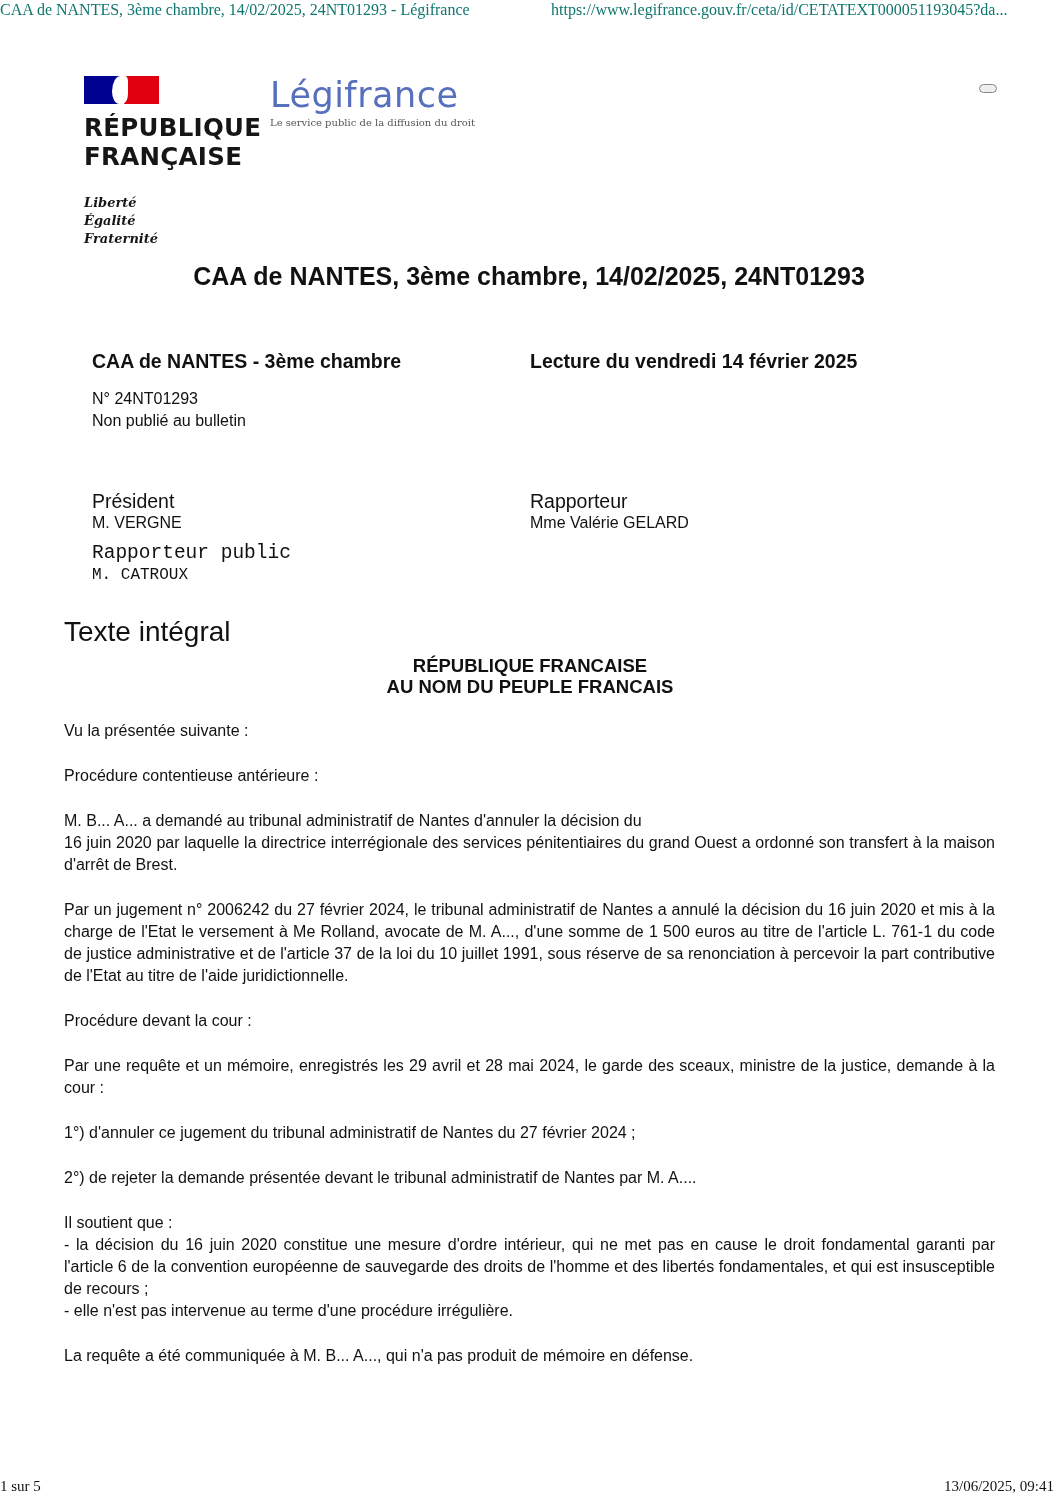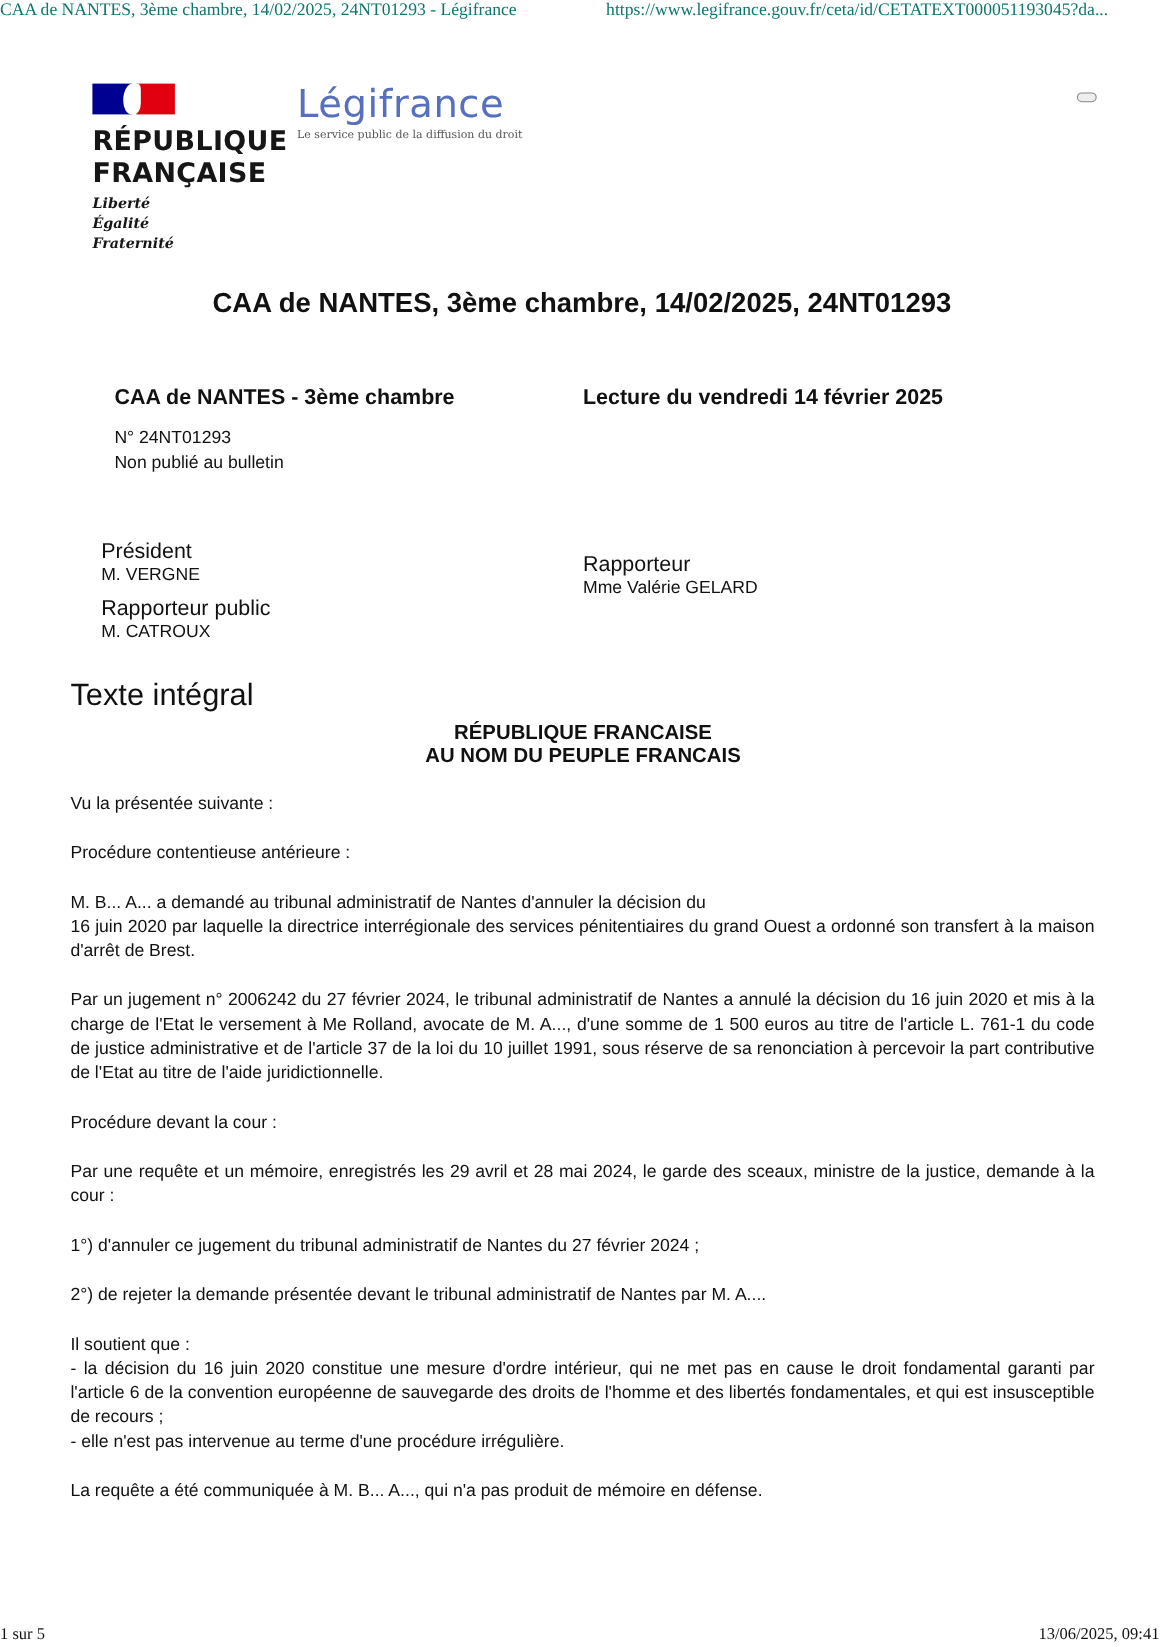--- a/index.html
+++ b/index.html
@@ -10,31 +10,31 @@
   .print-foot { position: absolute; top: 1478px; font-family: "Liberation Serif", serif; font-size: 15px; color: #111; white-space: nowrap; }
   .print-page { left: 0; }
   .print-date { right: 4px; }
 
   .logo-rf { position: absolute; left: 84px; top: 76px; width: 180px; }
   .flag { position: relative; width: 75px; height: 28px; }
   .flag .blue { position: absolute; left: 0; top: 0; width: 36px; height: 28px; background: #000091; }
   .flag .red { position: absolute; left: 40px; top: 0; width: 35px; height: 28px; background: #e1000f; }
   .flag .face { position: absolute; left: 28px; top: 0; width: 16px; height: 28px; background: #fff; border-radius: 60% 20% 40% 50%; }
   .rf-name { margin-top: 9px; font-family: "DejaVu Sans", sans-serif; font-weight: bold; font-size: 24.5px; line-height: 29px; letter-spacing: 0.3px; color: #161616; }
-  .rf-motto { margin-top: 6px; font-family: "DejaVu Serif", serif; font-style: italic; font-weight: bold; font-size: 13px; line-height: 18px; color: #161616; }
+  .rf-motto { margin-top: 23px; font-family: "DejaVu Serif", serif; font-style: italic; font-weight: bold; font-size: 13px; line-height: 18px; color: #161616; }
 
   .legi { position: absolute; left: 270px; top: 73px; }
   .legi-name { font-family: "DejaVu Sans", sans-serif; font-size: 35px; color: #5770be; letter-spacing: 0.5px; line-height: 44px; }
   .legi-tag { font-family: "DejaVu Serif", serif; font-size: 10px; color: #555; margin-top: 0px; }
 
   .menu-pill { position: absolute; left: 979px; top: 84px; width: 16px; height: 7px; border: 1.5px solid #888; border-radius: 6px; background: #eee; }
 
   .doc-title { position: absolute; left: 0; width: 1058px; top: 262px; text-align: center; font-weight: bold; font-size: 25px; color: #111; }
 
-  .meta-left { position: absolute; left: 92px; top: 348px; margin-left: 12px; }
+  .meta-left { position: absolute; left: 92px; top: 348px; }
   .meta-right { position: absolute; left: 530px; top: 348px; }
   .meta-h { font-weight: bold; font-size: 19.5px; line-height: 26px; }
   .meta-sub { margin-top: 14px; font-size: 16px; line-height: 22px; }
 
   .role { position: absolute; }
   .role-label { font-size: 19.5px; line-height: 24px; }
   .role-value { font-size: 16px; line-height: 20px; }
 
   .texte-h { position: absolute; left: 64px; top: 616px; font-size: 28px; }
   .rep-h { position: absolute; left: 0; width: 1060px; top: 655px; text-align: center; font-weight: bold; font-size: 18.5px; line-height: 21px; }
@@ -83,25 +83,25 @@
   </div>
 </div>
 <div class="meta-right">
   <div class="meta-h">Lecture du vendredi 14 février 2025</div>
 </div>
 
 <div class="role" style="left:92px; top:489px;">
   <div class="role-label">Président</div>
   <div class="role-value">M. VERGNE</div>
 </div>
-<div class="role" style="left:530px; top:489px;margin-top:12px;">
+<div class="role" style="left:530px; top:489px;">
   <div class="role-label">Rapporteur</div>
   <div class="role-value">Mme Valérie GELARD</div>
 </div>
-<div class="role" style="left:92px; top:541px;">
+<div class="role" style="left:92px; top:541px;font-family:Liberation Mono, monospace;">
   <div class="role-label">Rapporteur public</div>
   <div class="role-value">M. CATROUX</div>
 </div>
 
 <div class="texte-h">Texte intégral</div>
 
 <div class="rep-h">
   <div>RÉPUBLIQUE FRANCAISE</div>
   <div>AU NOM DU PEUPLE FRANCAIS</div>
 </div>

